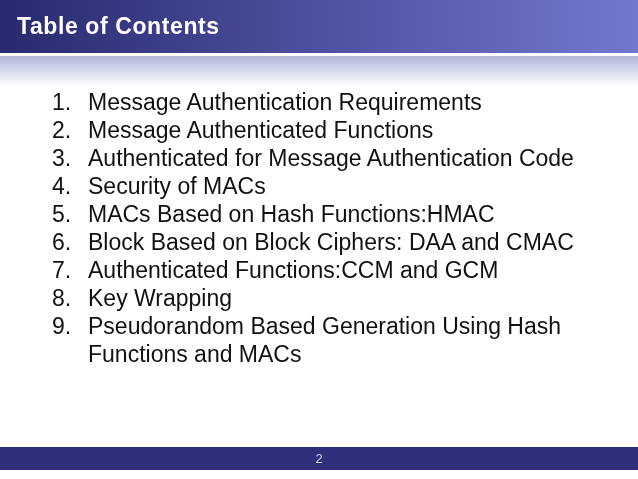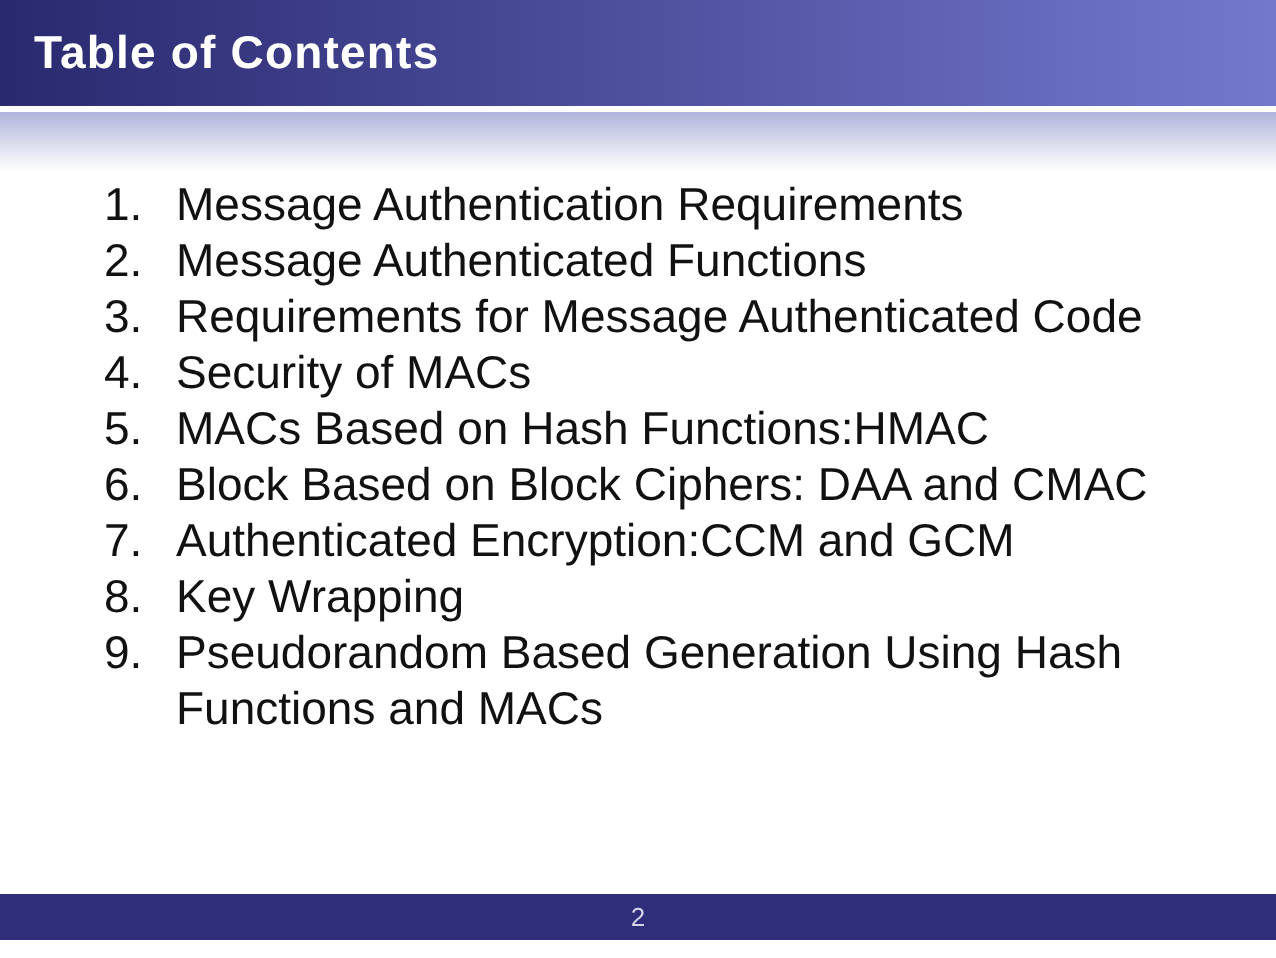--- a/index.html
+++ b/index.html
@@ -108,37 +108,37 @@
     <div class="toc-row">
       <span class="toc-num">1.</span>
       <span class="toc-text">Message Authentication Requirements</span>
     </div>
     <div class="toc-row">
       <span class="toc-num">2.</span>
       <span class="toc-text">Message Authenticated Functions</span>
     </div>
     <div class="toc-row">
       <span class="toc-num">3.</span>
-      <span class="toc-text">Requirements for Message Authenticated Code</span>
+      <span class="toc-text">Authenticated for Message Authentication Code</span>
     </div>
     <div class="toc-row">
       <span class="toc-num">4.</span>
       <span class="toc-text">Security of MACs</span>
     </div>
     <div class="toc-row">
       <span class="toc-num">5.</span>
       <span class="toc-text">MACs Based on Hash Functions:HMAC</span>
     </div>
     <div class="toc-row">
       <span class="toc-num">6.</span>
       <span class="toc-text">Block Based on Block Ciphers: DAA and CMAC</span>
     </div>
     <div class="toc-row">
       <span class="toc-num">7.</span>
-      <span class="toc-text">Authenticated Encryption:CCM and GCM</span>
+      <span class="toc-text">Authenticated Functions:CCM and GCM</span>
     </div>
     <div class="toc-row">
       <span class="toc-num">8.</span>
       <span class="toc-text">Key Wrapping</span>
     </div>
     <div class="toc-row">
       <span class="toc-num">9.</span>
       <span class="toc-text">Pseudorandom Based Generation Using Hash
 Functions and MACs</span>
     </div>

